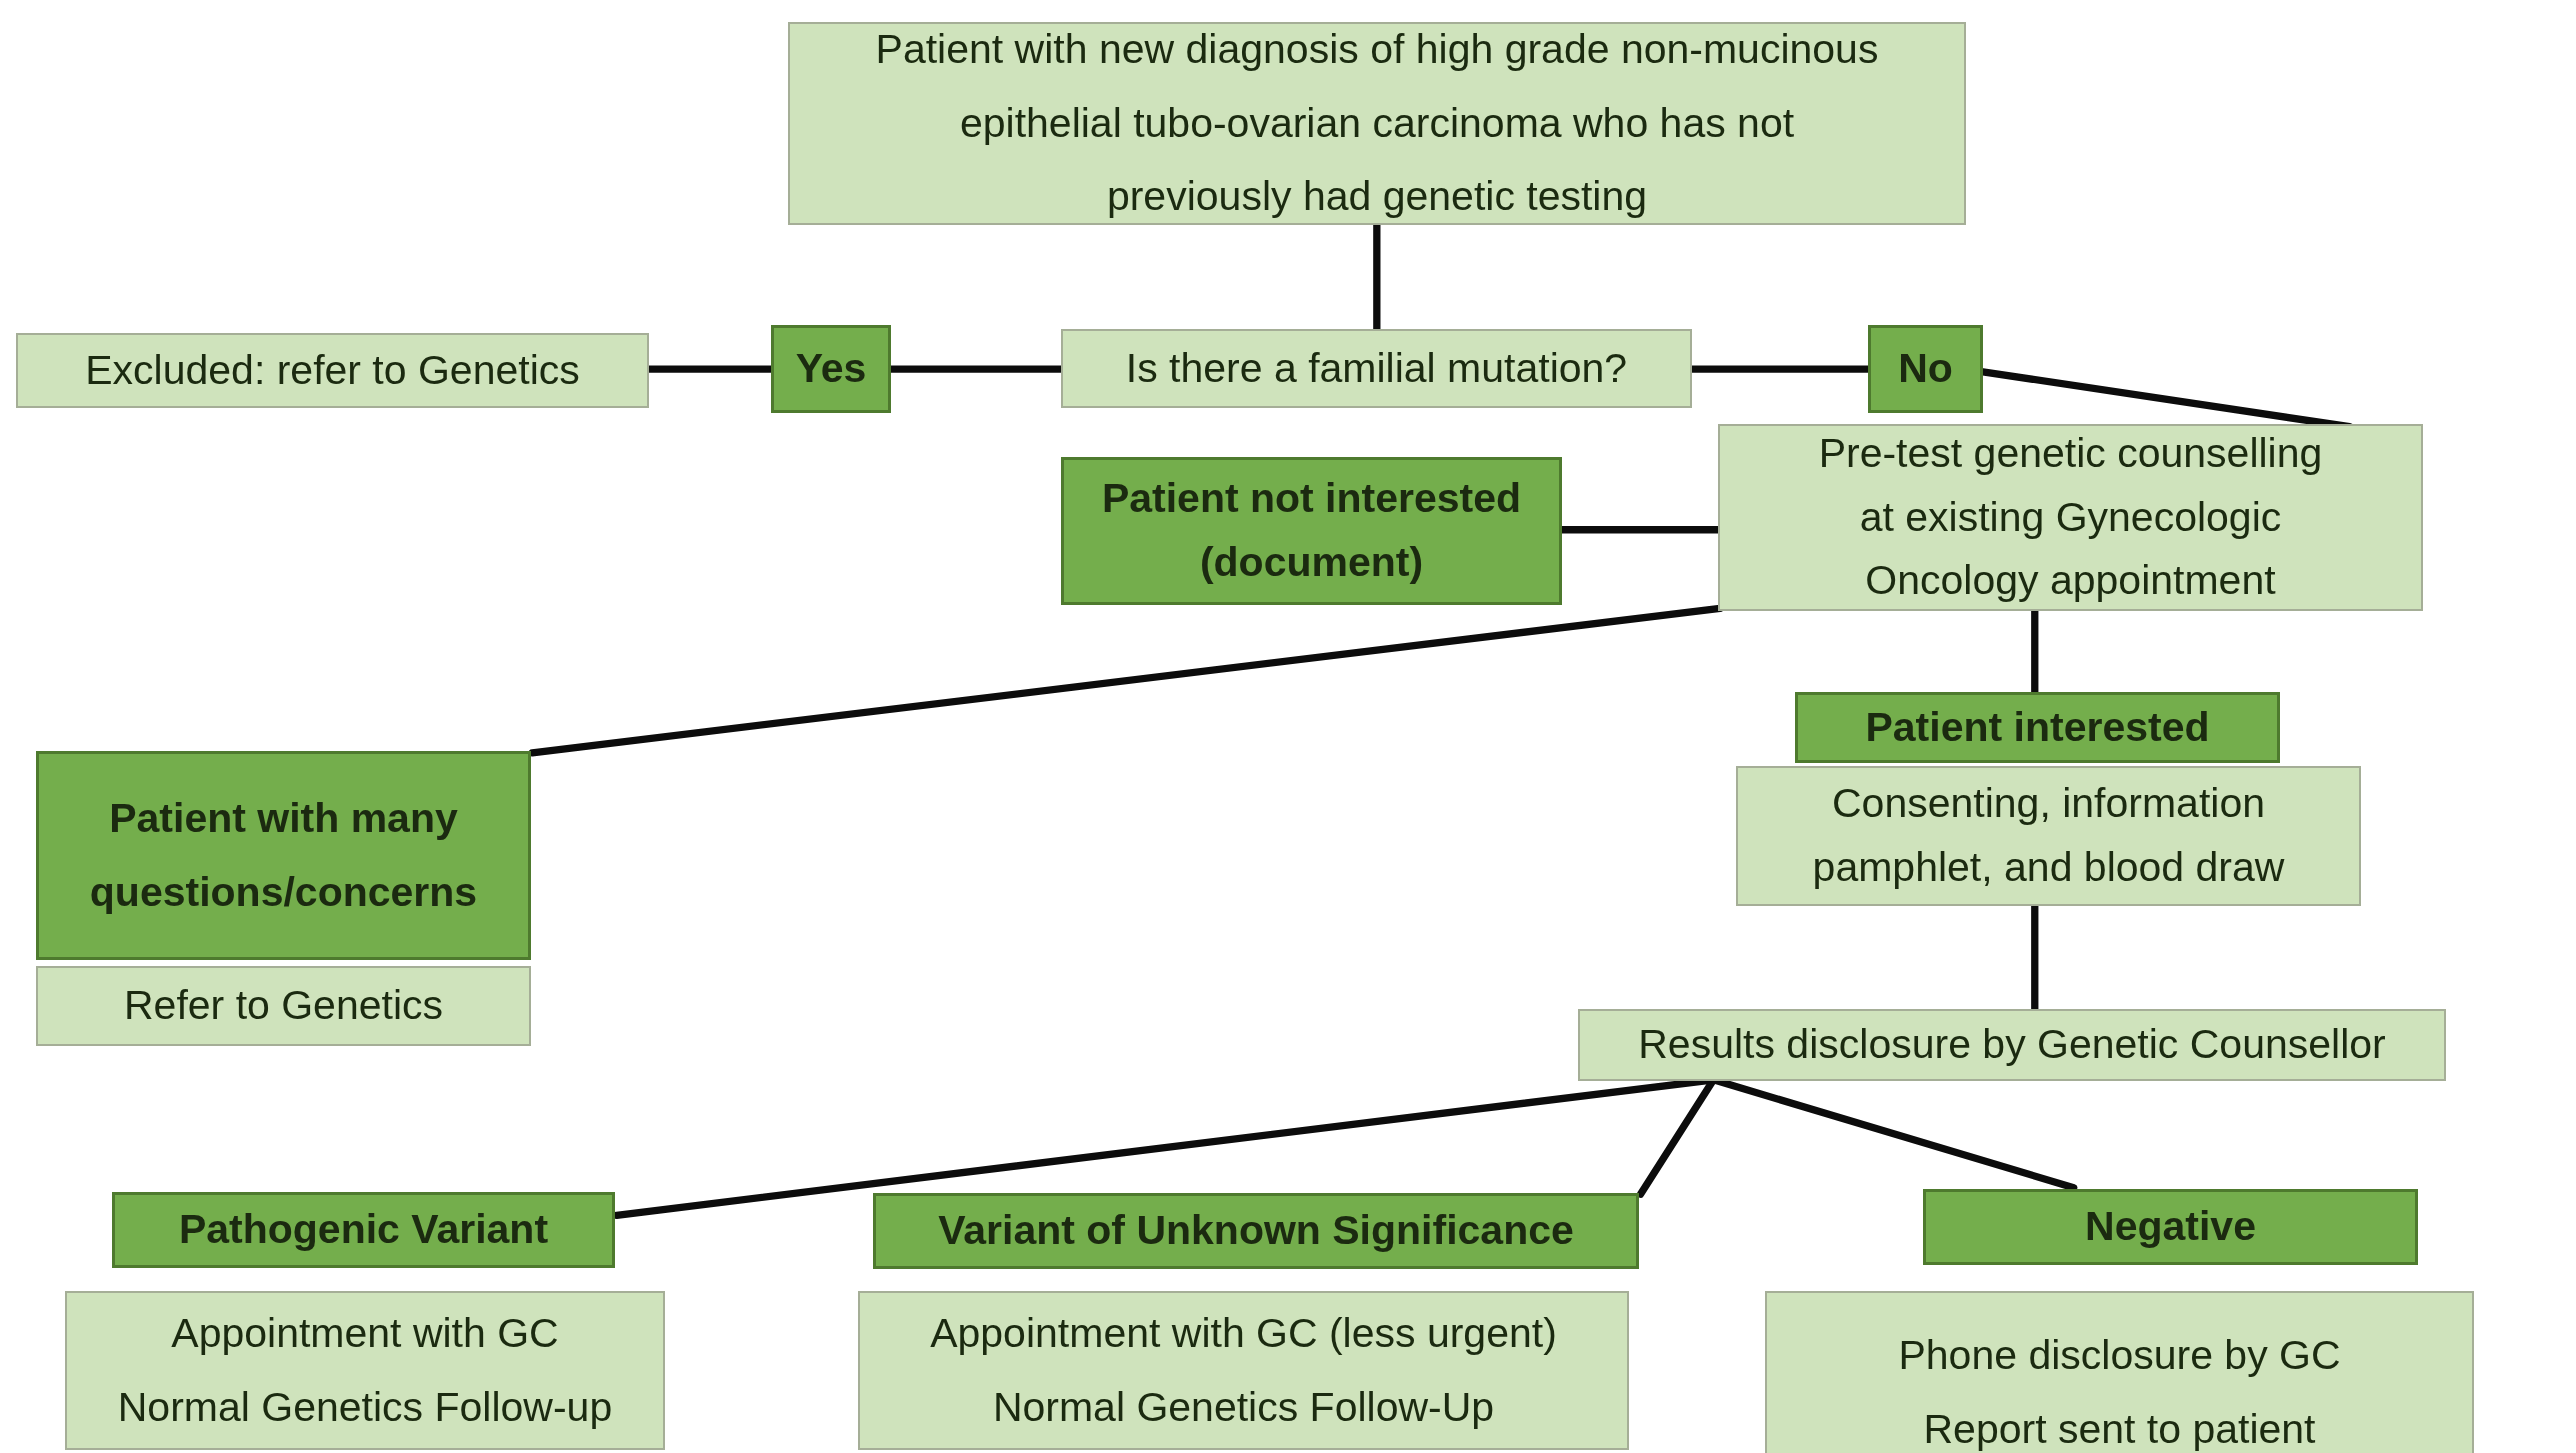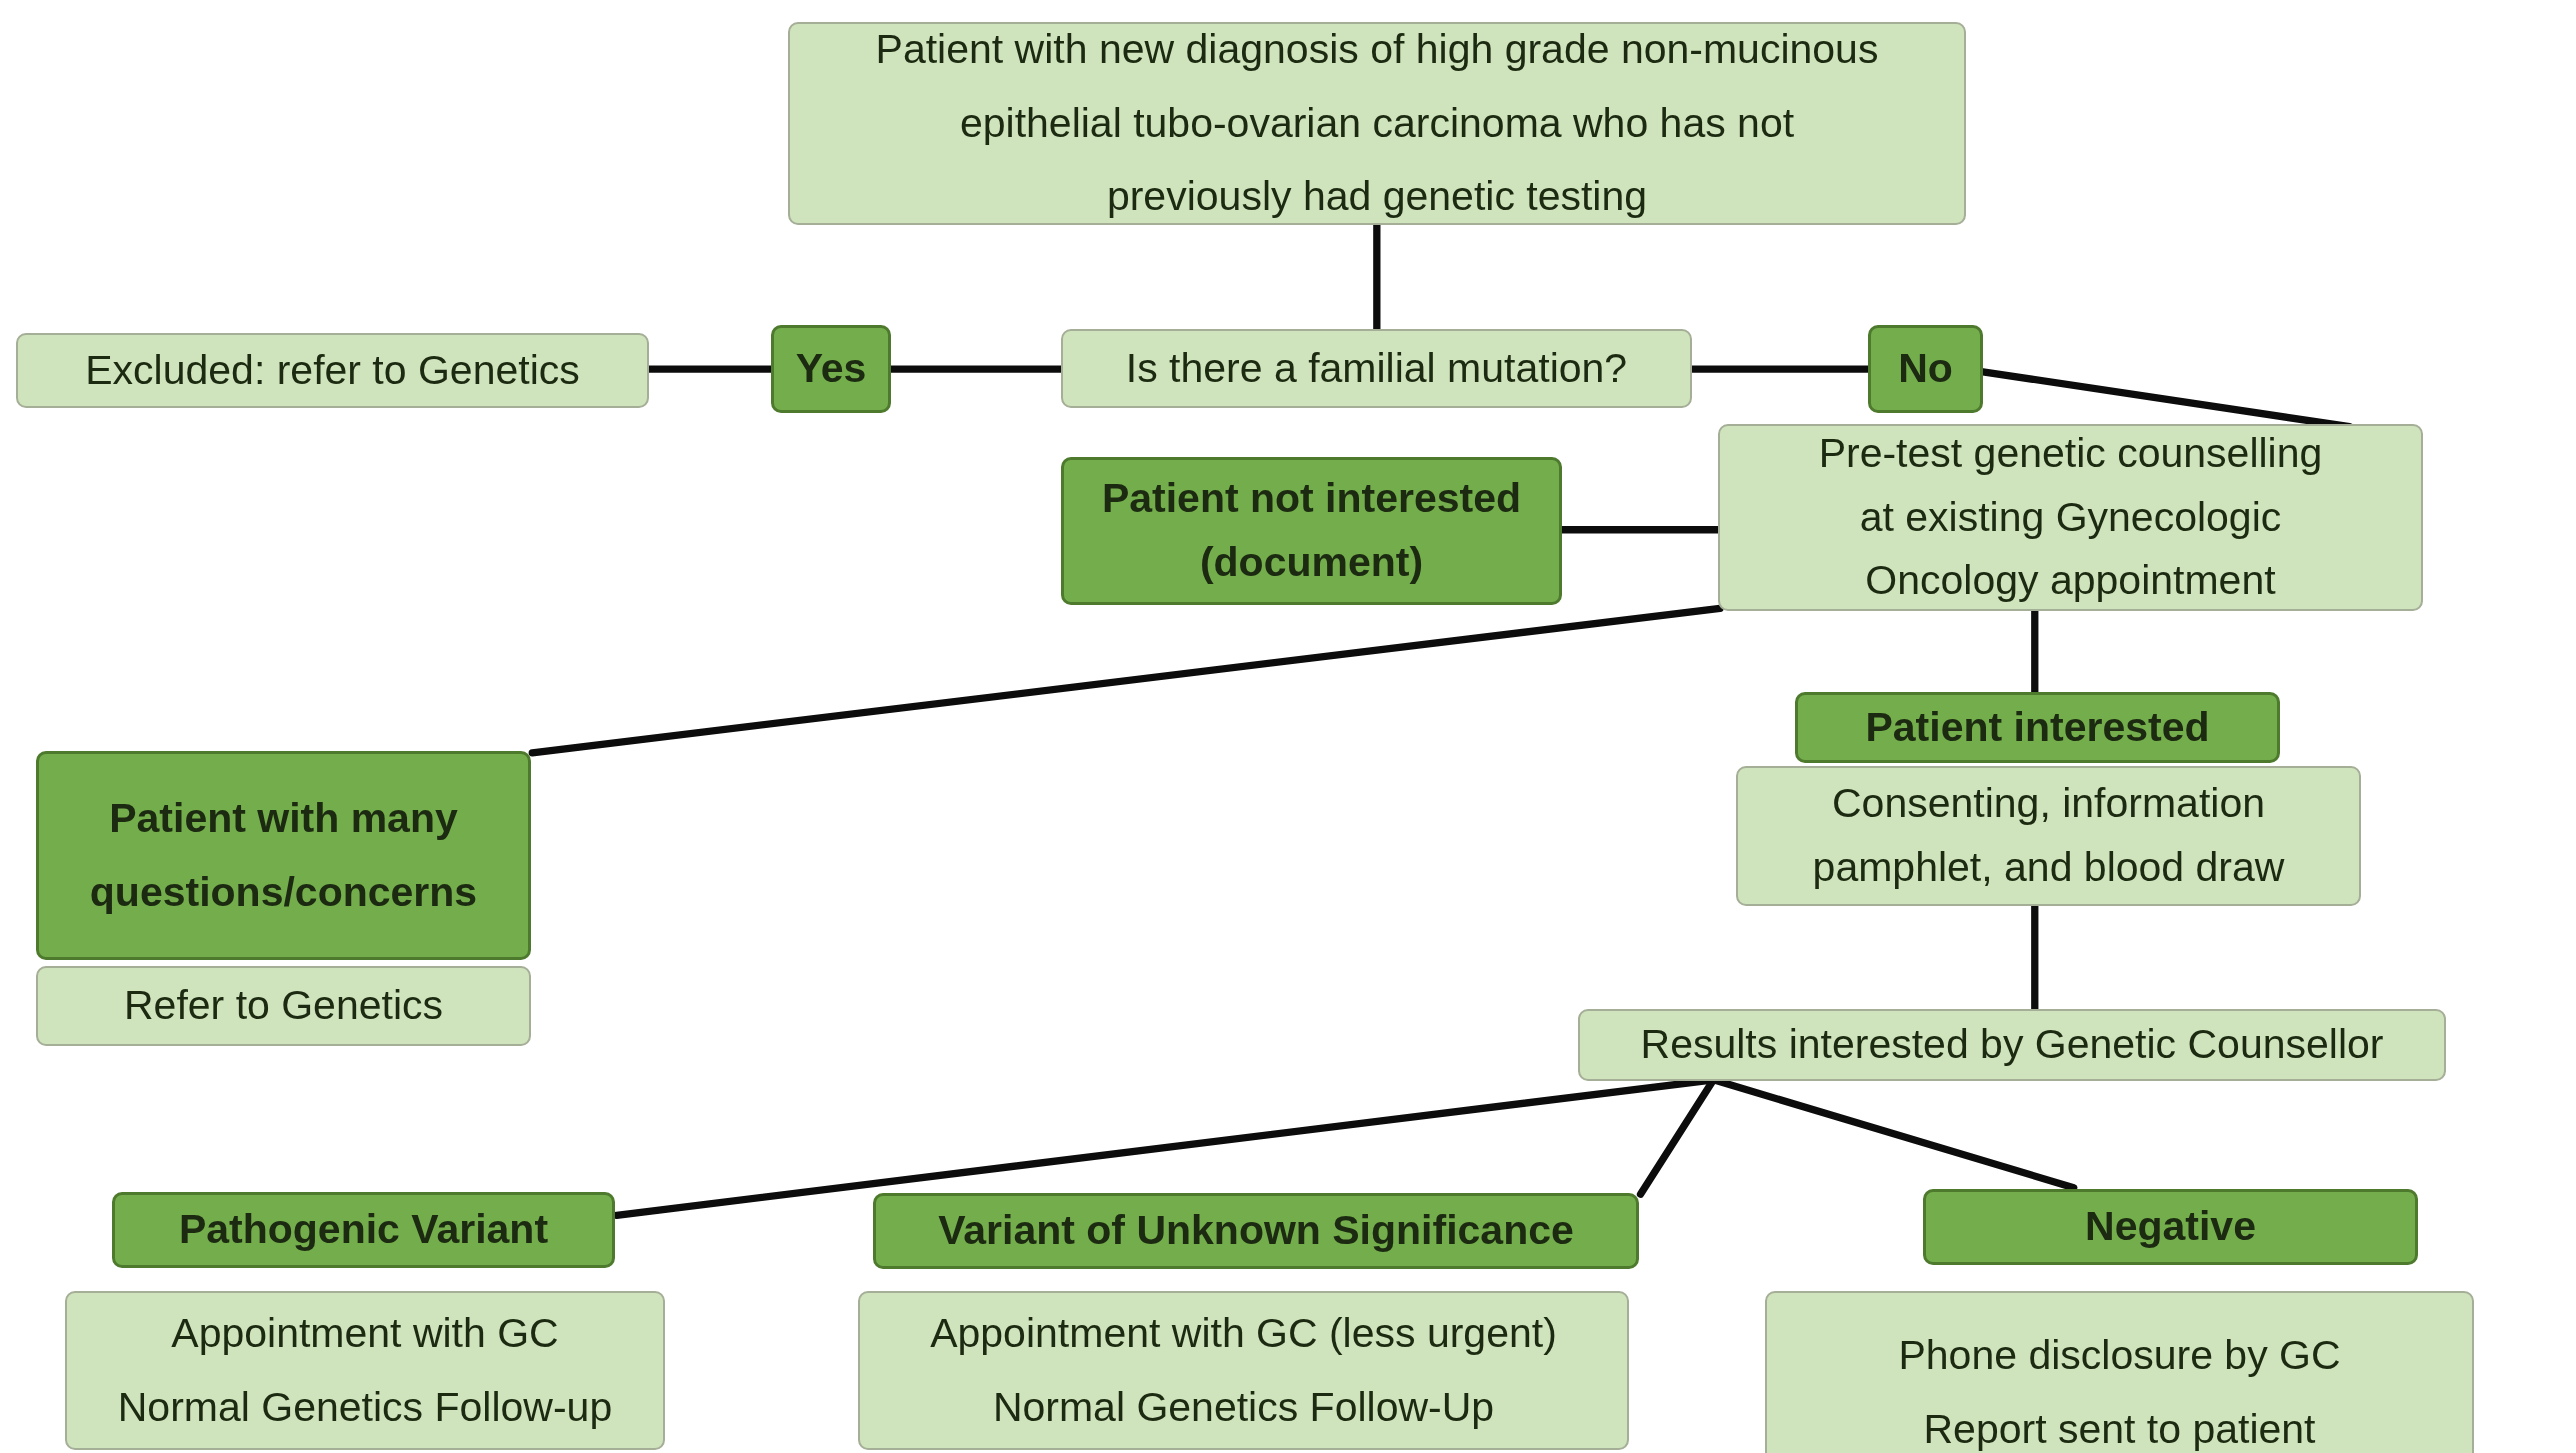--- a/index.html
+++ b/index.html
@@ -17,21 +17,20 @@
   .node{
     position:absolute;
     display:flex;
     align-items:center;
     justify-content:center;
     text-align:center;
     box-sizing:border-box;
     font-size:41px;
     line-height:1.55;
     padding:0 4.9px;
-    border-radius:10px;
   }
   .node > .label{white-space:pre-line;display:block;}
   .light{
     background:var(--light,#cfe3bc);
     border:2.4px solid var(--light_border,#a5ae97);
   }
   .dark{
     background:var(--dark,#74ae4c);
     border:3.2px solid var(--dark_border,#4e7a2e);
     font-weight:bold;
@@ -103,21 +102,21 @@
   <div class="node dark lh-tall" style="left:36px;top:751px;width:495px;height:209px;">
     <span class="label">Patient with many
 questions/concerns</span>
   </div>
 
   <div class="node light" style="left:36px;top:966px;width:495px;height:80px;">
     <span class="label">Refer to Genetics</span>
   </div>
 
   <div class="node light" style="left:1578px;top:1009px;width:868px;height:72px;">
-    <span class="label">Results interested by Genetic Counsellor</span>
+    <span class="label">Results disclosure by Genetic Counsellor</span>
   </div>
 
   <div class="node dark" style="left:112px;top:1192px;width:503px;height:76px;">
     <span class="label">Pathogenic Variant</span>
   </div>
 
   <div class="node light lh-tall" style="left:65px;top:1291px;width:600px;height:159px;">
     <span class="label">Appointment with GC
 Normal Genetics Follow-up</span>
   </div>

